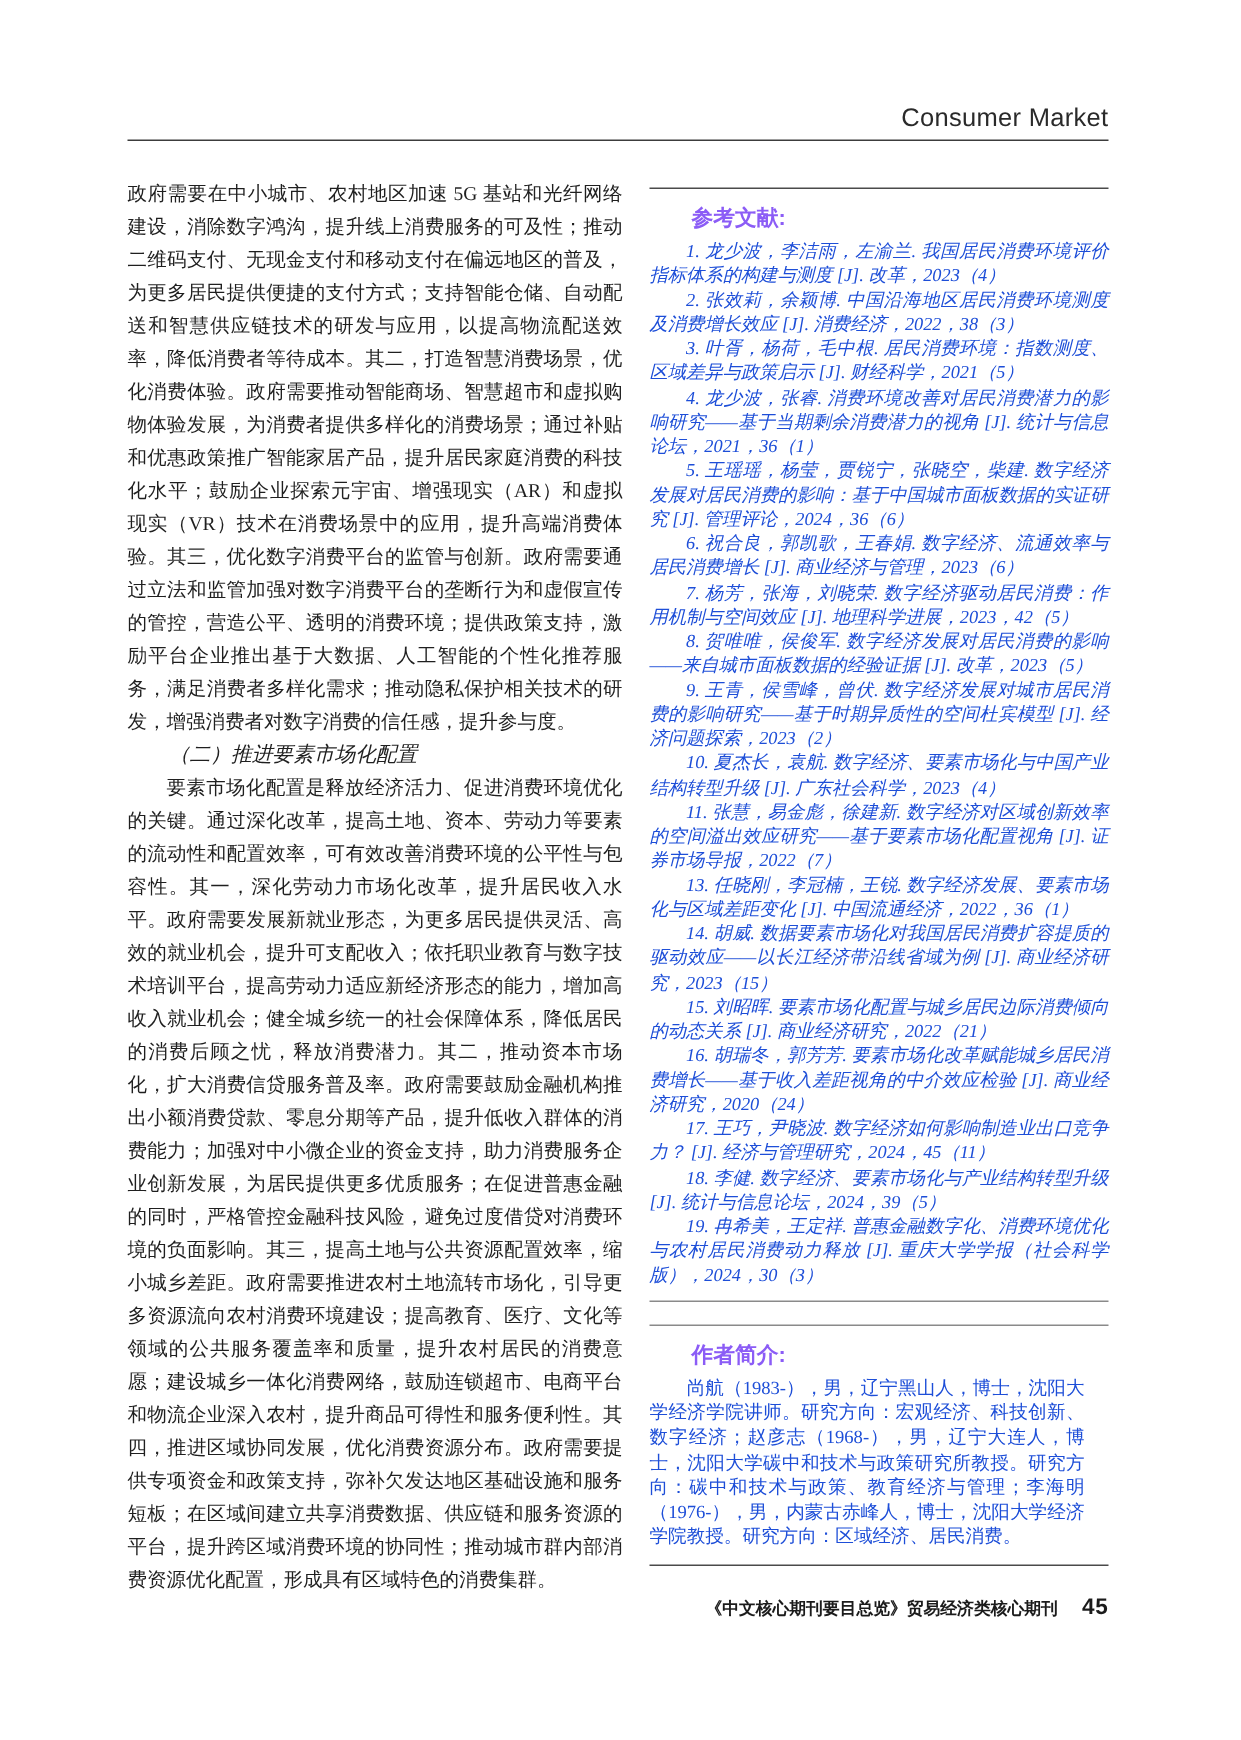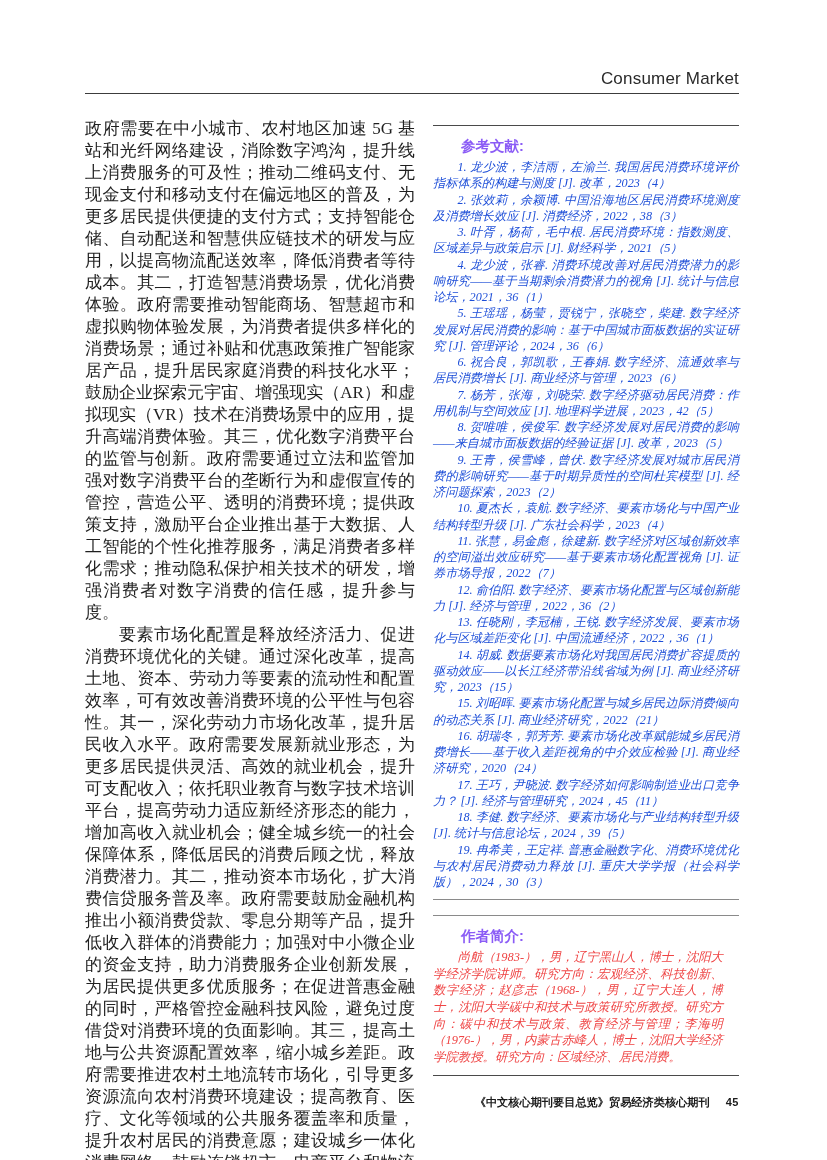--- a/index.html
+++ b/index.html
@@ -53,21 +53,21 @@
     margin-right: 18px;
   }
   .col-right {
     width: 306px;
     flex: 0 0 306px;
     margin-top: 7px;
   }
   
   .body-par {
     margin: 0;
-    font-size: 17px;
+    font-size: 13px;
     line-height: 22px;
     text-align: justify;
     text-justify: inter-ideograph;
     color: #1f1f1f;
   }
   .body-par.indent { text-indent: 2em; }
   .subheading {
     margin: 0;
     font-size: 13.8px;
     line-height: 22px;
@@ -106,79 +106,78 @@
     border-top: 1.8px solid #8a8a8a;
   }
   .double-rule .bar + .bar { margin-top: 15px; }
   .bio {
     margin: 2px 16px 0 0;
     font-size: 12.4px;
     line-height: 16.6px;
     text-indent: 2em;
     text-align: justify;
     text-justify: inter-ideograph;
-    font-style: italic;
-    color: #ef4444;
+    color: #1d4ed8;
   }
   .bottom-rule {
     margin-top: 10px;
     height: 0;
     border-top: 1.8px solid #4a4a4a;
   }
   .footer-line {
     margin-top: 19px;
     text-align: right;
     font-family: "Liberation Sans", "DejaVu Sans", sans-serif;
     font-weight: 700;
     font-size: 11.2px;
     color: #1b1b1b;
     white-space: nowrap;
   }
   .footer-line .pageno {
     display: inline-block;
     margin-left: 13px;
-    font-size: 11px;
+    font-size: 15px;
     letter-spacing: 0.5px;
   }
 </style>
 </head>
 <body>
 
 <div class="page">
 
   <div class="header">
     <div class="header-title">Consumer Market</div>
     <div class="header-rule"></div>
   </div>
 
   <div class="columns">
 
     <div class="col-left">
       <p class="body-par">政府需要在中小城市、农村地区加速 5G 基站和光纤网络建设，消除数字鸿沟，提升线上消费服务的可及性；推动二维码支付、无现金支付和移动支付在偏远地区的普及，为更多居民提供便捷的支付方式；支持智能仓储、自动配送和智慧供应链技术的研发与应用，以提高物流配送效率，降低消费者等待成本。其二，打造智慧消费场景，优化消费体验。政府需要推动智能商场、智慧超市和虚拟购物体验发展，为消费者提供多样化的消费场景；通过补贴和优惠政策推广智能家居产品，提升居民家庭消费的科技化水平；鼓励企业探索元宇宙、增强现实（AR）和虚拟现实（VR）技术在消费场景中的应用，提升高端消费体验。其三，优化数字消费平台的监管与创新。政府需要通过立法和监管加强对数字消费平台的垄断行为和虚假宣传的管控，营造公平、透明的消费环境；提供政策支持，激励平台企业推出基于大数据、人工智能的个性化推荐服务，满足消费者多样化需求；推动隐私保护相关技术的研发，增强消费者对数字消费的信任感，提升参与度。</p>
+      <p class="subheading">（二）推进要素市场化配置</p>
       <p class="body-par indent">要素市场化配置是释放经济活力、促进消费环境优化的关键。通过深化改革，提高土地、资本、劳动力等要素的流动性和配置效率，可有效改善消费环境的公平性与包容性。其一，深化劳动力市场化改革，提升居民收入水平。政府需要发展新就业形态，为更多居民提供灵活、高效的就业机会，提升可支配收入；依托职业教育与数字技术培训平台，提高劳动力适应新经济形态的能力，增加高收入就业机会；健全城乡统一的社会保障体系，降低居民的消费后顾之忧，释放消费潜力。其二，推动资本市场化，扩大消费信贷服务普及率。政府需要鼓励金融机构推出小额消费贷款、零息分期等产品，提升低收入群体的消费能力；加强对中小微企业的资金支持，助力消费服务企业创新发展，为居民提供更多优质服务；在促进普惠金融的同时，严格管控金融科技风险，避免过度借贷对消费环境的负面影响。其三，提高土地与公共资源配置效率，缩小城乡差距。政府需要推进农村土地流转市场化，引导更多资源流向农村消费环境建设；提高教育、医疗、文化等领域的公共服务覆盖率和质量，提升农村居民的消费意愿；建设城乡一体化消费网络，鼓励连锁超市、电商平台和物流企业深入农村，提升商品可得性和服务便利性。其四，推进区域协同发展，优化消费资源分布。政府需要提供专项资金和政策支持，弥补欠发达地区基础设施和服务短板；在区域间建立共享消费数据、供应链和服务资源的平台，提升跨区域消费环境的协同性；推动城市群内部消费资源优化配置，形成具有区域特色的消费集群。</p>
     </div>
 
     <div class="col-right">
       <div class="top-rule"></div>
 
       <h3 class="sec-heading">参考文献:</h3>
 
       <div class="ref-list">
         <p class="ref">1. 龙少波，李洁雨，左渝兰. 我国居民消费环境评价指标体系的构建与测度 [J]. 改革，2023（4）</p>
         <p class="ref">2. 张效莉，余颖博. 中国沿海地区居民消费环境测度及消费增长效应 [J]. 消费经济，2022，38（3）</p>
         <p class="ref">3. 叶胥，杨荷，毛中根. 居民消费环境：指数测度、区域差异与政策启示 [J]. 财经科学，2021（5）</p>
         <p class="ref">4. 龙少波，张睿. 消费环境改善对居民消费潜力的影响研究——基于当期剩余消费潜力的视角 [J]. 统计与信息论坛，2021，36（1）</p>
         <p class="ref">5. 王瑶瑶，杨莹，贾锐宁，张晓空，柴建. 数字经济发展对居民消费的影响：基于中国城市面板数据的实证研究 [J]. 管理评论，2024，36（6）</p>
         <p class="ref">6. 祝合良，郭凯歌，王春娟. 数字经济、流通效率与居民消费增长 [J]. 商业经济与管理，2023（6）</p>
         <p class="ref">7. 杨芳，张海，刘晓荣. 数字经济驱动居民消费：作用机制与空间效应 [J]. 地理科学进展，2023，42（5）</p>
         <p class="ref">8. 贺唯唯，侯俊军. 数字经济发展对居民消费的影响——来自城市面板数据的经验证据 [J]. 改革，2023（5）</p>
         <p class="ref">9. 王青，侯雪峰，曾伏. 数字经济发展对城市居民消费的影响研究——基于时期异质性的空间杜宾模型 [J]. 经济问题探索，2023（2）</p>
         <p class="ref">10. 夏杰长，袁航. 数字经济、要素市场化与中国产业结构转型升级 [J]. 广东社会科学，2023（4）</p>
         <p class="ref">11. 张慧，易金彪，徐建新. 数字经济对区域创新效率的空间溢出效应研究——基于要素市场化配置视角 [J]. 证券市场导报，2022（7）</p>
-        <p class="ref">12. 俞伯阳. 数字经济、要素市场化配置与区域创新能力 [J]. 经济与管理，2022，36（2）</p>
         <p class="ref">13. 任晓刚，李冠楠，王锐. 数字经济发展、要素市场化与区域差距变化 [J]. 中国流通经济，2022，36（1）</p>
         <p class="ref">14. 胡威. 数据要素市场化对我国居民消费扩容提质的驱动效应——以长江经济带沿线省域为例 [J]. 商业经济研究，2023（15）</p>
         <p class="ref">15. 刘昭晖. 要素市场化配置与城乡居民边际消费倾向的动态关系 [J]. 商业经济研究，2022（21）</p>
         <p class="ref">16. 胡瑞冬，郭芳芳. 要素市场化改革赋能城乡居民消费增长——基于收入差距视角的中介效应检验 [J]. 商业经济研究，2020（24）</p>
         <p class="ref">17. 王巧，尹晓波. 数字经济如何影响制造业出口竞争力？ [J]. 经济与管理研究，2024，45（11）</p>
         <p class="ref">18. 李健. 数字经济、要素市场化与产业结构转型升级 [J]. 统计与信息论坛，2024，39（5）</p>
         <p class="ref">19. 冉希美，王定祥. 普惠金融数字化、消费环境优化与农村居民消费动力释放 [J]. 重庆大学学报（社会科学版），2024，30（3）</p>
       </div>
 
       <div class="double-rule">

